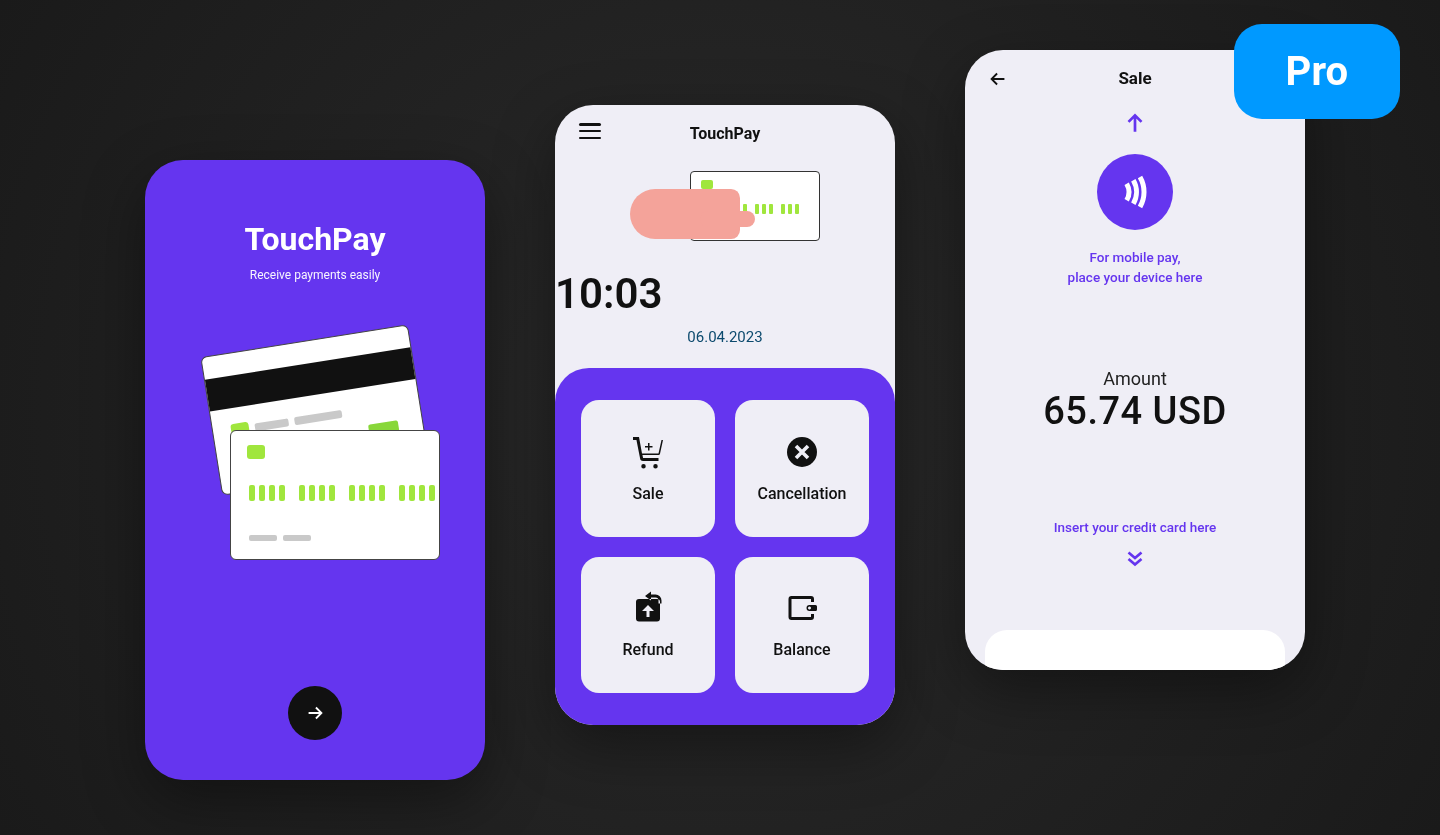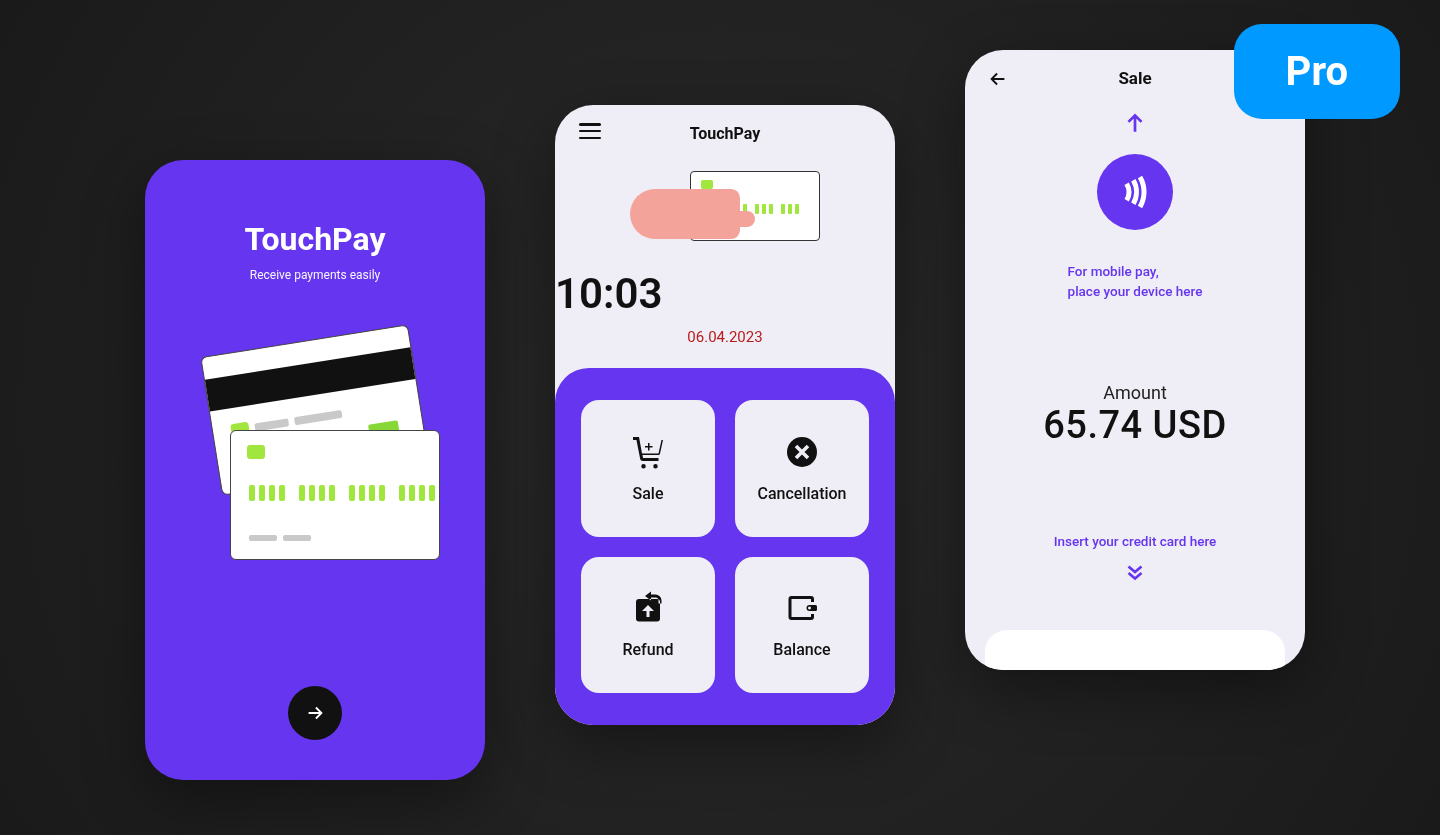--- a/index.html
+++ b/index.html
@@ -110,21 +110,21 @@
   .s2-hand .mini-card .mc-dots i{ width:4px; height:10px; background:#a0e63d; border-radius:1px; display:block;}
   .s2-hand .hand{
     position:absolute; left:0; top:18px; width:110px; height:50px;
     background:#f4a39a; border-radius:28px 10px 10px 28px;
   }
   .s2-hand .thumb{
     position:absolute; left:70px; top:40px; width:55px; height:16px;
     background:#f4a39a; border-radius:10px;
   }
   .s2-time{ font-size:42px; font-weight:600; color:#111; margin-top:18px;}
-  .s2-date{ text-align:center; font-size:15px; color:#b91c1c; margin-top:10px;}
+  .s2-date{ text-align:center; font-size:15px; color:#0c4a6e; margin-top:10px;}
   .s2-grid{
     margin-top:22px; flex:1;
     background:#6535ef; border-radius:34px 34px 0 0;
     padding:32px 26px;
     display:grid; grid-template-columns:1fr 1fr; grid-template-rows:1fr 1fr; gap:20px;
   }
   .tile{
     background:#efeef6; border-radius:18px;
     display:flex; flex-direction:column; align-items:center; justify-content:center;
     gap:14px; cursor:pointer;
@@ -143,21 +143,21 @@
   .s3-header .back{ position:absolute; left:22px; top:18px; cursor:pointer;}
   .s3-header .back svg{ width:22px; height:22px; stroke:#111; stroke-width:2; fill:none;}
   .s3-header .title{ font-weight:700; font-size:17px; color:#111;}
   .s3-up{ margin-top:4px;}
   .s3-up svg{ width:26px; height:26px; stroke:#6535ef; stroke-width:2.5; fill:none;}
   .nfc-circle{
     margin-top:14px; width:76px; height:76px; border-radius:50%;
     background:#6535ef; display:flex; align-items:center; justify-content:center;
   }
   .nfc-circle svg{ width:40px; height:40px; fill:none; stroke:#fff; stroke-width:3;}
-  .s3-mobile-text{ margin-top:32px; text-align:left; font-size:13.5px; line-height:1.45; color:#6535ef; font-weight:500;}
+  .s3-mobile-text{ margin-top:18px; text-align:center; font-size:13.5px; line-height:1.45; color:#6535ef; font-weight:500;}
   .s3-amount-label{ margin-top:81px; font-size:18px; color:#222;}
   .s3-amount{ font-size:38px; font-weight:500; color:#111; letter-spacing:0.5px;}
   .s3-insert{ margin-top:86px; font-size:13.5px; color:#6535ef; font-weight:500;}
   .s3-down{ margin-top:10px;}
   .s3-down svg{ width:26px; height:26px; stroke:#6535ef; stroke-width:2.5; fill:none;}
   .s3-sheet{
     position:absolute; bottom:-20px; left:20px; right:20px; height:60px;
     background:#fff; border-radius:22px 22px 0 0;
   }
 </style>

